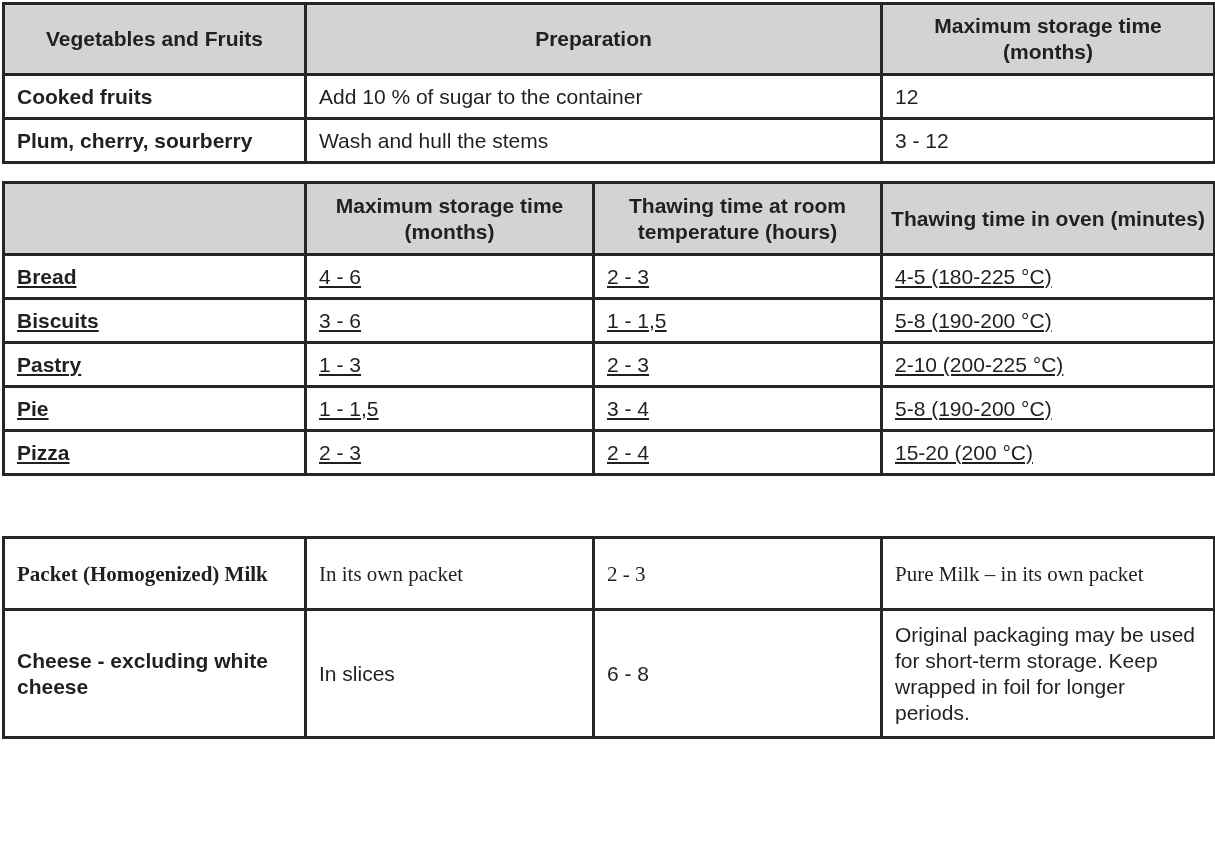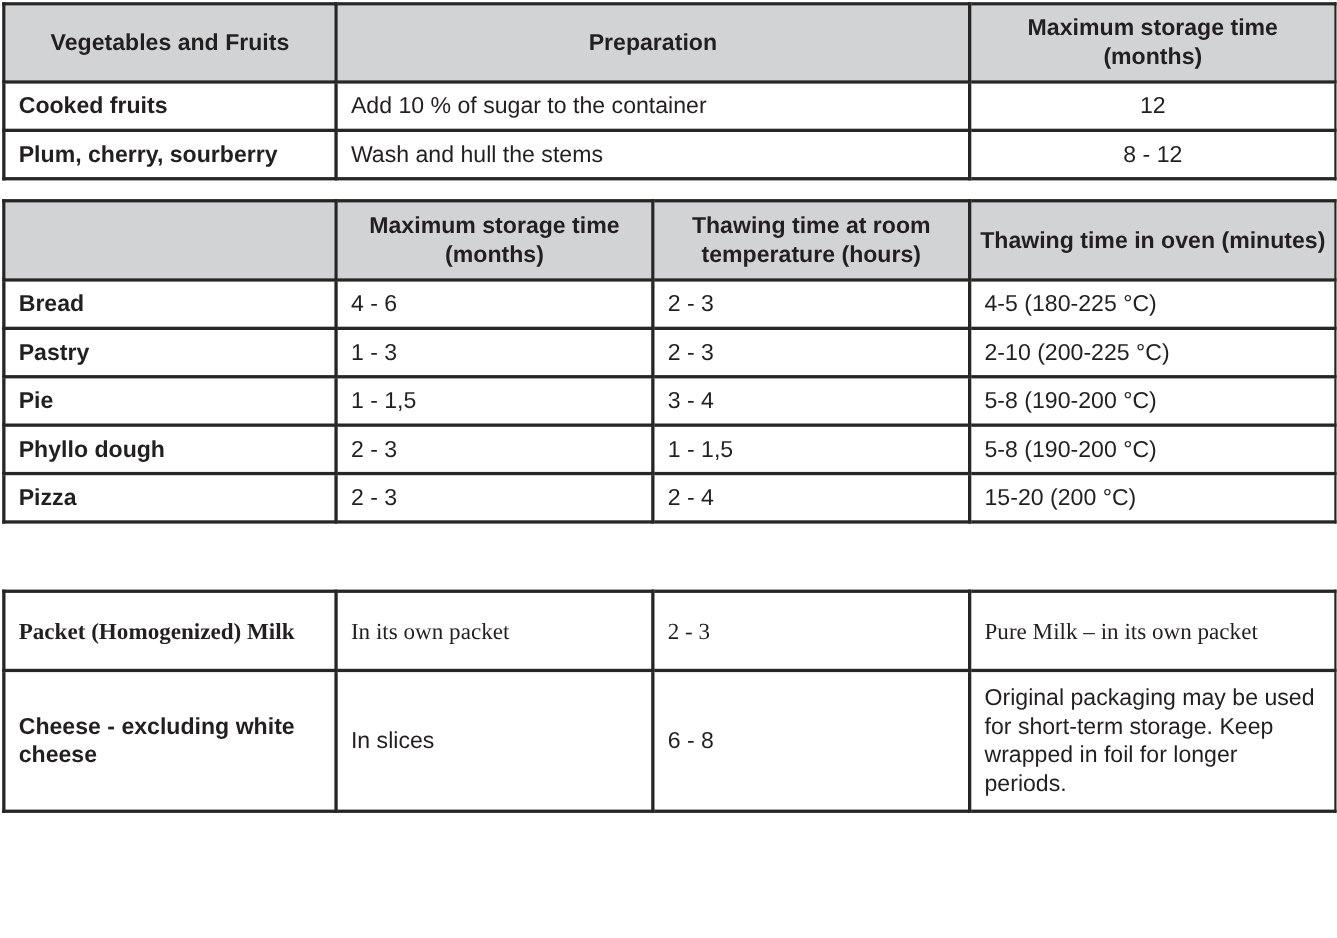--- a/index.html
+++ b/index.html
@@ -34,31 +34,30 @@
       background: #d1d3d4;
       font-weight: bold;
       text-align: center;
       padding: 0 8px;
     }
     td.name {
       font-weight: bold;
       text-align: left;
     }
     td.center {
-      text-align: center;
     }
     #t1 { top: 2px; padding-left: 31px; }
     #t2 { top: 181px; }
     #t3 { top: 536px; }
 
     #t1 tr.head { height: 71px; }
     #t1 tr.row { height: 44px; }
 
     #t2 tr.head { height: 72px; }
-    #t2 tr.row { height: 44px; }
+    #t2 tr.row { height: 44px; text-decoration: underline; }
 
     #t3 tr.head { height: 72px; }
     #t3 tr.row-a { height: 72px; font-family: Liberation Serif, serif; }
     #t3 tr.row-b { height: 128px; }
     #t3 tr.row-c { height: 44px; }
 
     col.c1 { width: 302px; }
     col.c2 { width: 288px; }
     col.c3 { width: 288px; }
     col.c4 { width: 333px; }
@@ -79,21 +78,21 @@
     <th>Maximum storage time (months)</th>
   </tr>
   <tr class="row">
     <td class="name">Cooked fruits</td>
     <td>Add 10 % of sugar to the container</td>
     <td class="center">12</td>
   </tr>
   <tr class="row">
     <td class="name">Plum, cherry, sourberry</td>
     <td>Wash and hull the stems</td>
-    <td class="center">8 - 12</td>
+    <td class="center">3 - 12</td>
   </tr>
 </tbody>
   </table>
 
 <table id="t2">
   <colgroup>
       <col class="c1">
       <col class="c2">
       <col class="c3">
       <col class="c4">
@@ -105,35 +104,35 @@
     <th>Thawing time at room temperature (hours)</th>
     <th>Thawing time in oven (minutes)</th>
   </tr>
   <tr class="row">
     <td class="name">Bread</td>
     <td>4 - 6</td>
     <td>2 - 3</td>
     <td>4-5 (180-225 °C)</td>
   </tr>
   <tr class="row">
+    <td class="name">Biscuits</td>
+    <td>3 - 6</td>
+    <td>1 - 1,5</td>
+    <td>5-8 (190-200 °C)</td>
+  </tr>
+  <tr class="row">
     <td class="name">Pastry</td>
     <td>1 - 3</td>
     <td>2 - 3</td>
     <td>2-10 (200-225 °C)</td>
   </tr>
   <tr class="row">
     <td class="name">Pie</td>
     <td>1 - 1,5</td>
     <td>3 - 4</td>
-    <td>5-8 (190-200 °C)</td>
-  </tr>
-  <tr class="row">
-    <td class="name">Phyllo dough</td>
-    <td>2 - 3</td>
-    <td>1 - 1,5</td>
     <td>5-8 (190-200 °C)</td>
   </tr>
   <tr class="row">
     <td class="name">Pizza</td>
     <td>2 - 3</td>
     <td>2 - 4</td>
     <td>15-20 (200 °C)</td>
   </tr>
 </tbody>
   </table>

